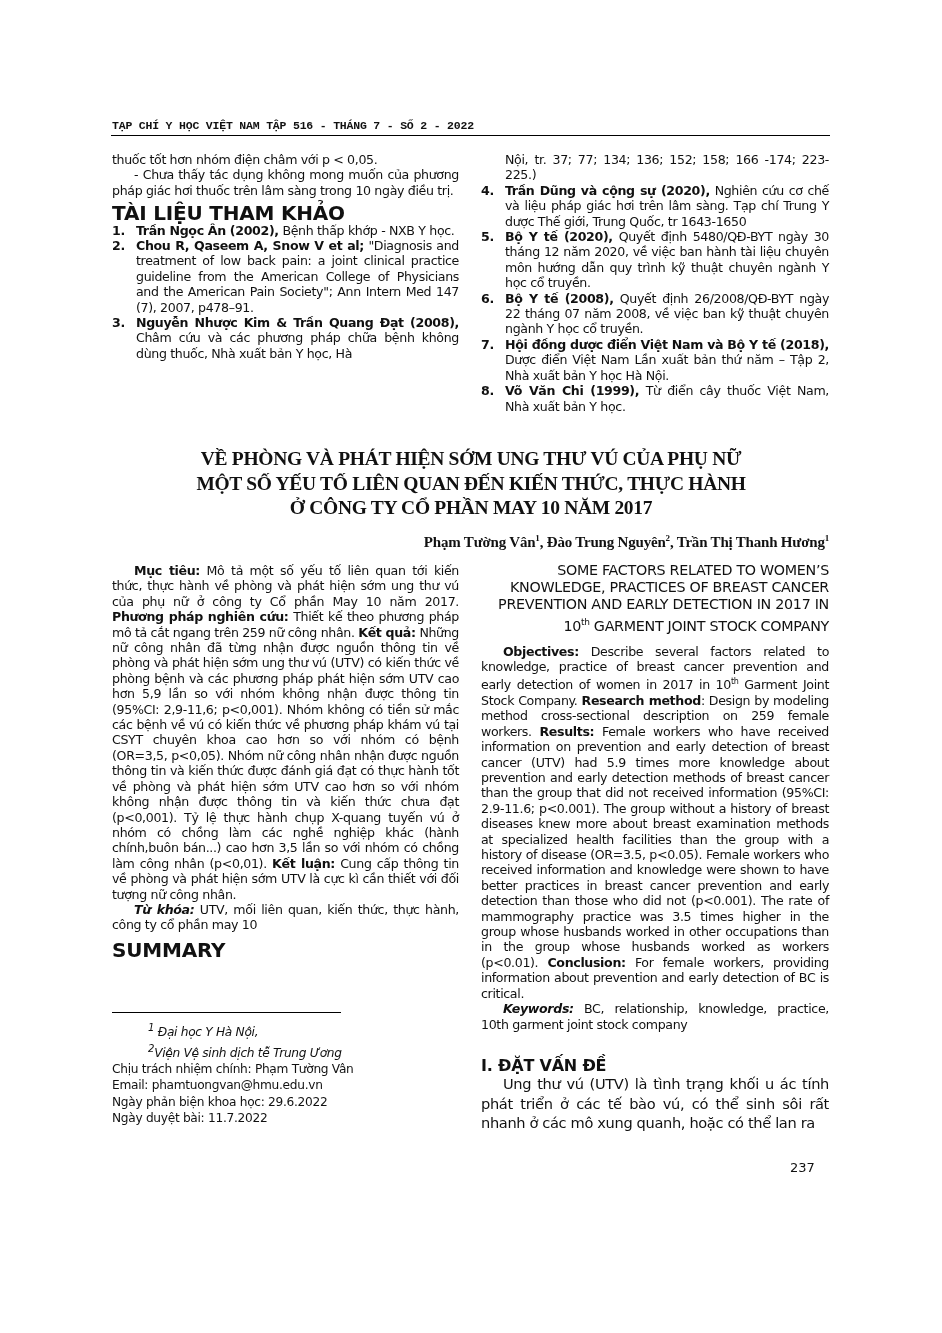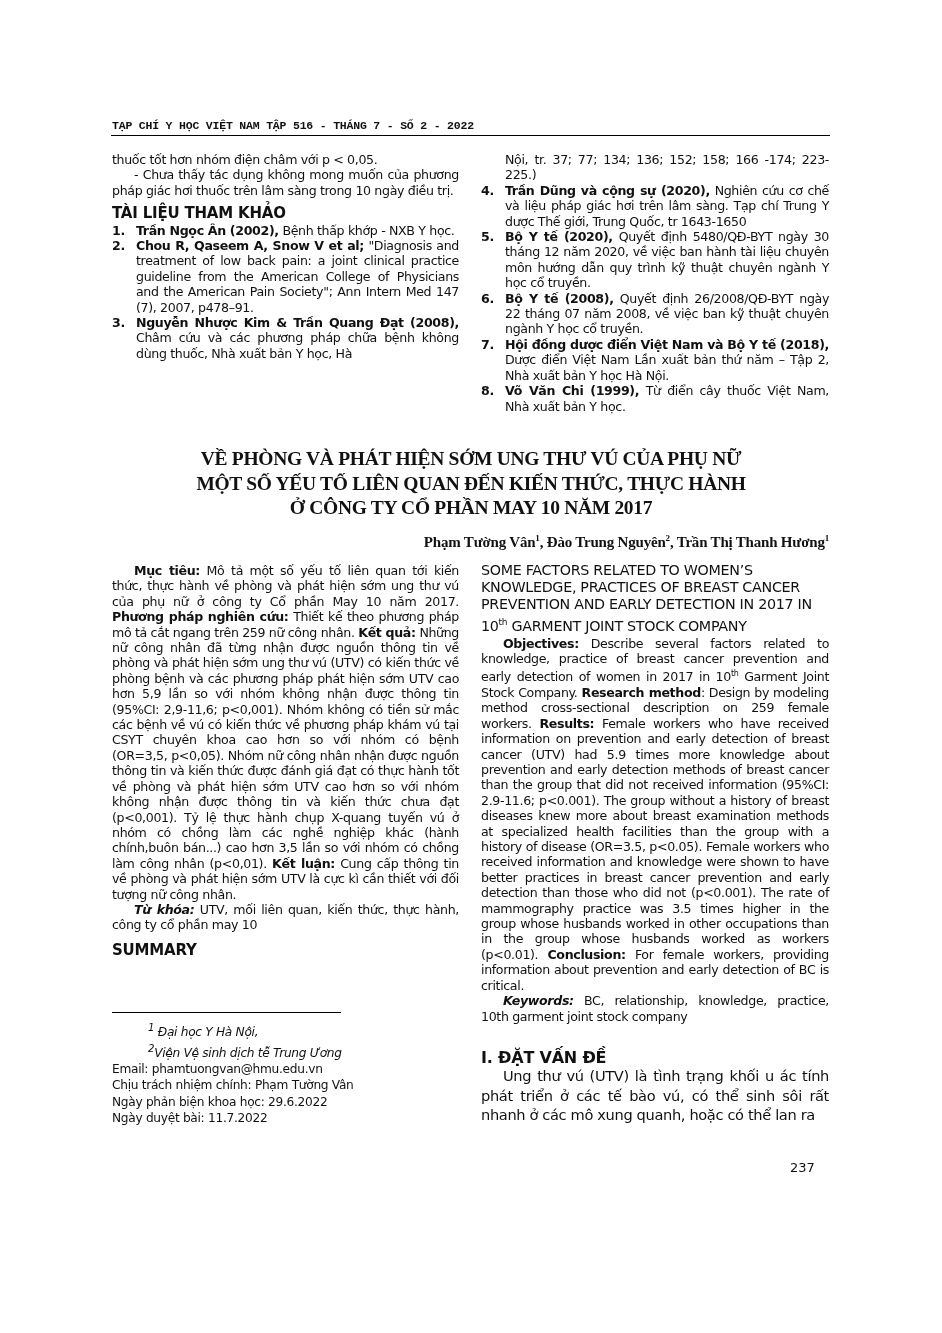--- a/index.html
+++ b/index.html
@@ -8,32 +8,32 @@
   .abs { position: absolute; }
   .running-head { left: 112px; width: 718px; top: 119px; text-align: left;
                   font-family: Liberation Mono, monospace; font-weight: bold;
                   font-size: 11.5px; letter-spacing: -0.2px; }
   .head-rule { left: 111px; width: 719px; top: 135px; height: 0; border-top: 1.3px solid #000; }
   .col { font-size: 12.6px; line-height: 15.4px; letter-spacing: -0.35px; }
   .col p { margin: 0; text-align: justify; }
   .indent { text-indent: 22px; }
   .left { left: 112px; width: 347px; }
   .right { left: 481px; width: 348px; }
-  .h-sec { font-weight: bold; font-size: 15px; margin: 8px 0 1px 0; letter-spacing: -0.2px; }
+  .h-sec { font-weight: bold; font-size: 20px; margin: 8px 0 1px 0; letter-spacing: -0.2px; }
   ol.refs { list-style: none; margin: 0; padding: 0; }
   ol.refs li { position: relative; padding-left: 24px; text-align: justify; }
   ol.refs li .num { position: absolute; left: 0; top: 0; font-weight: bold; }
   b { font-weight: bold; }
   .title { left: 112px; width: 718px; top: 447px; text-align: center;
            font-family: "Liberation Serif", serif; font-weight: bold;
            font-size: 19.5px; line-height: 24.5px; letter-spacing: -0.3px; }
   .authors { right: 113px; top: 533px; font-family: "Liberation Serif", serif;
              font-weight: bold; font-size: 15px; letter-spacing: -0.2px; }
   .authors sup { font-size: 9px; }
-  .en-title { text-align: left; font-size: 14.3px; line-height: 17.2px; letter-spacing: -0.3px; margin-bottom: 1px; }
+  .en-title { text-align: right; font-size: 14.3px; line-height: 17.2px; letter-spacing: -0.3px; margin-bottom: 9px; }
   .en-title sup { font-size: 9px; }
   .fn-rule { left: 112px; top: 1012px; width: 229px; border-top: 1.5px solid #000; }
   .footnotes { left: 112px; top: 1020px; width: 340px; font-size: 12.2px; line-height: 16.4px; letter-spacing: -0.3px; }
   .footnotes div { white-space: nowrap; }
   .footnotes i { font-style: italic; margin-left: 36px; }
   .page-num { left: 790px; top: 1160px; font-size: 13px; }
 </style>
 </head>
 <body>
 
@@ -97,22 +97,22 @@
   <p class="indent">
     <b><i>Từ khóa:</i></b><span> UTV, mối liên quan, kiến thức, thực hành, công ty cổ phần may 10</span>
   </p>
   <div class="h-sec" style="margin-top:10px;">SUMMARY</div>
 </div>
 
 <div class="abs fn-rule"></div>
 <div class="abs footnotes">
   <div><i><sup>1</sup><span> Đại học Y Hà Nội,</span></i></div>
   <div><i><sup>2</sup><span>Viện Vệ sinh dịch tễ Trung Ương</span></i></div>
+  <div>Chịu trách nhiệm chính: Phạm Tường Vân</div>
   <div>Email: phamtuongvan@hmu.edu.vn</div>
-  <div>Chịu trách nhiệm chính: Phạm Tường Vân</div>
   <div>Ngày phản biện khoa học: 29.6.2022</div>
   <div>Ngày duyệt bài: 11.7.2022</div>
 </div>
 
 <div class="abs col right" style="top:562px;">
   <div class="en-title">
     <span>SOME FACTORS RELATED TO WOMEN’S KNOWLEDGE, PRACTICES OF BREAST CANCER PREVENTION AND EARLY DETECTION IN 2017 IN 10</span><sup>th</sup><span> GARMENT JOINT STOCK COMPANY</span>
   </div>
   <p class="indent">
     <b>Objectives:</b><span> Describe several factors related to knowledge, practice of breast cancer prevention and early detection of women in 2017 in 10</span><sup style="font-size:8px;">th</sup><span> Garment Joint Stock Company. </span><b>Research method</b><span>: Design by modeling method cross-sectional description on 259 female workers. </span><b>Results:</b><span> Female workers who have received information on prevention and early detection of breast cancer (UTV) had 5.9 times more knowledge about prevention and early detection methods of breast cancer than the group that did not received information (95%CI: 2.9-11.6; p&lt;0.001). The group without a history of breast diseases knew more about breast examination methods at specialized health facilities than the group with a history of disease (OR=3.5, p&lt;0.05). Female workers who received information and knowledge were shown to have better practices in breast cancer prevention and early detection than those who did not (p&lt;0.001). The rate of mammography practice was 3.5 times higher in the group whose husbands worked in other occupations than in the group whose husbands worked as workers (p&lt;0.01). </span><b>Conclusion:</b><span> For female workers, providing information about prevention and early detection of BC is critical.</span>

